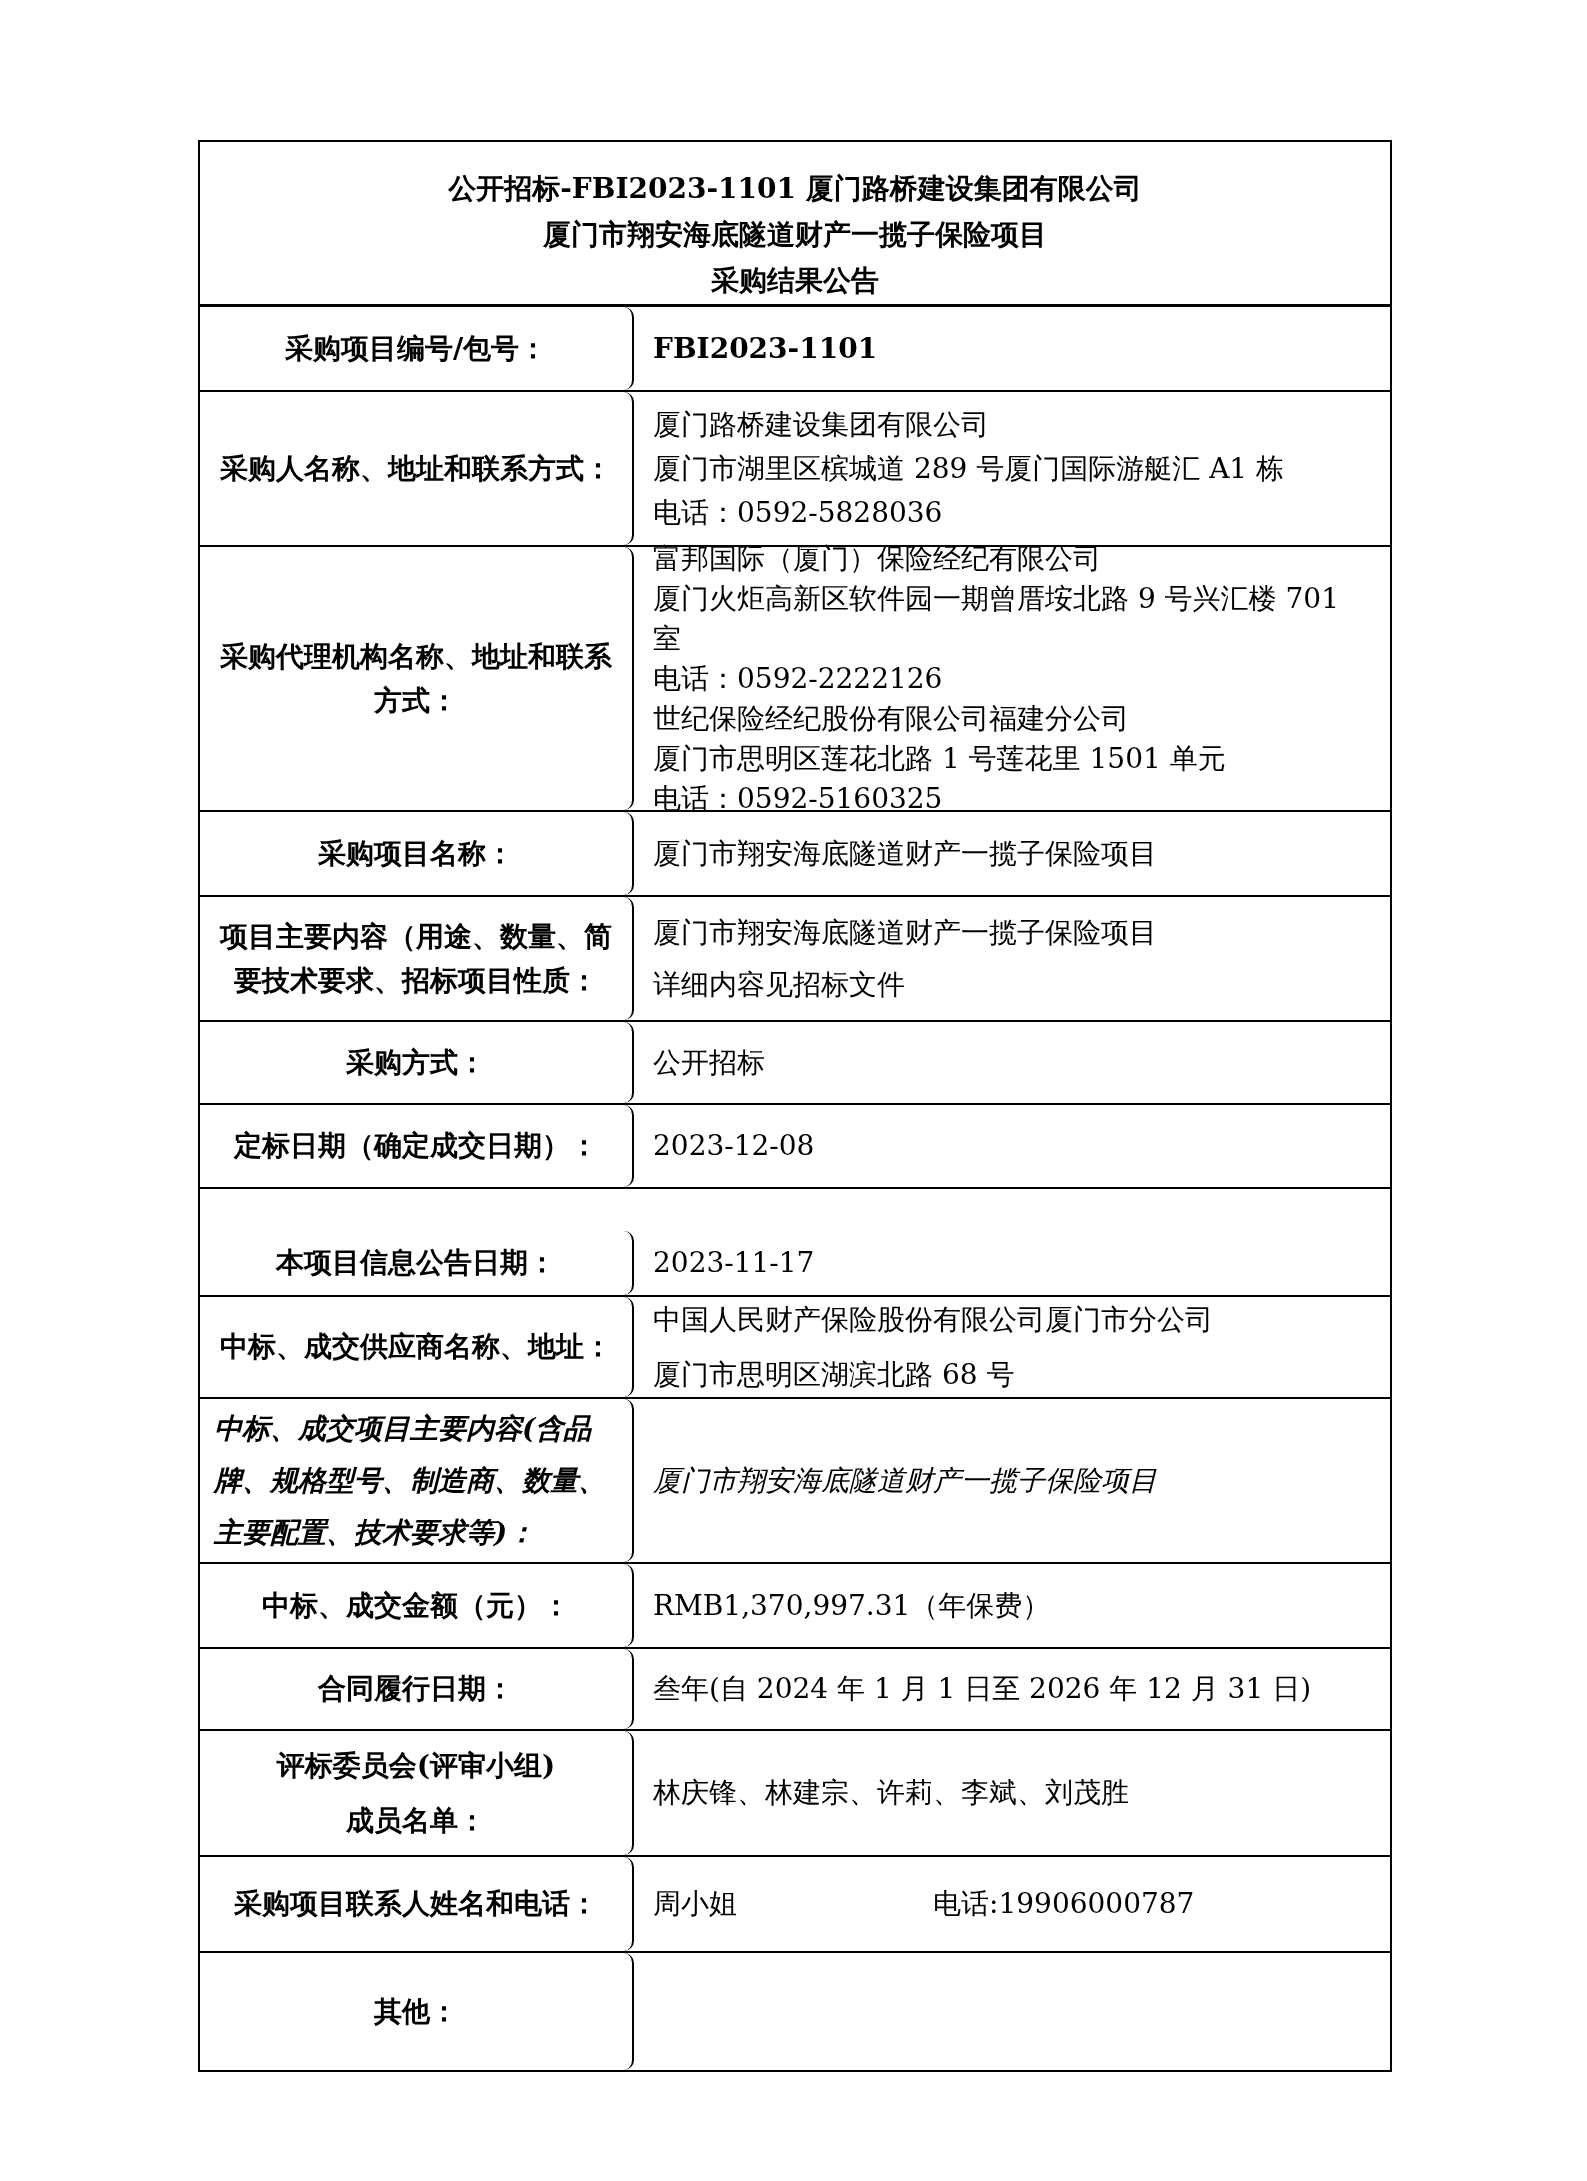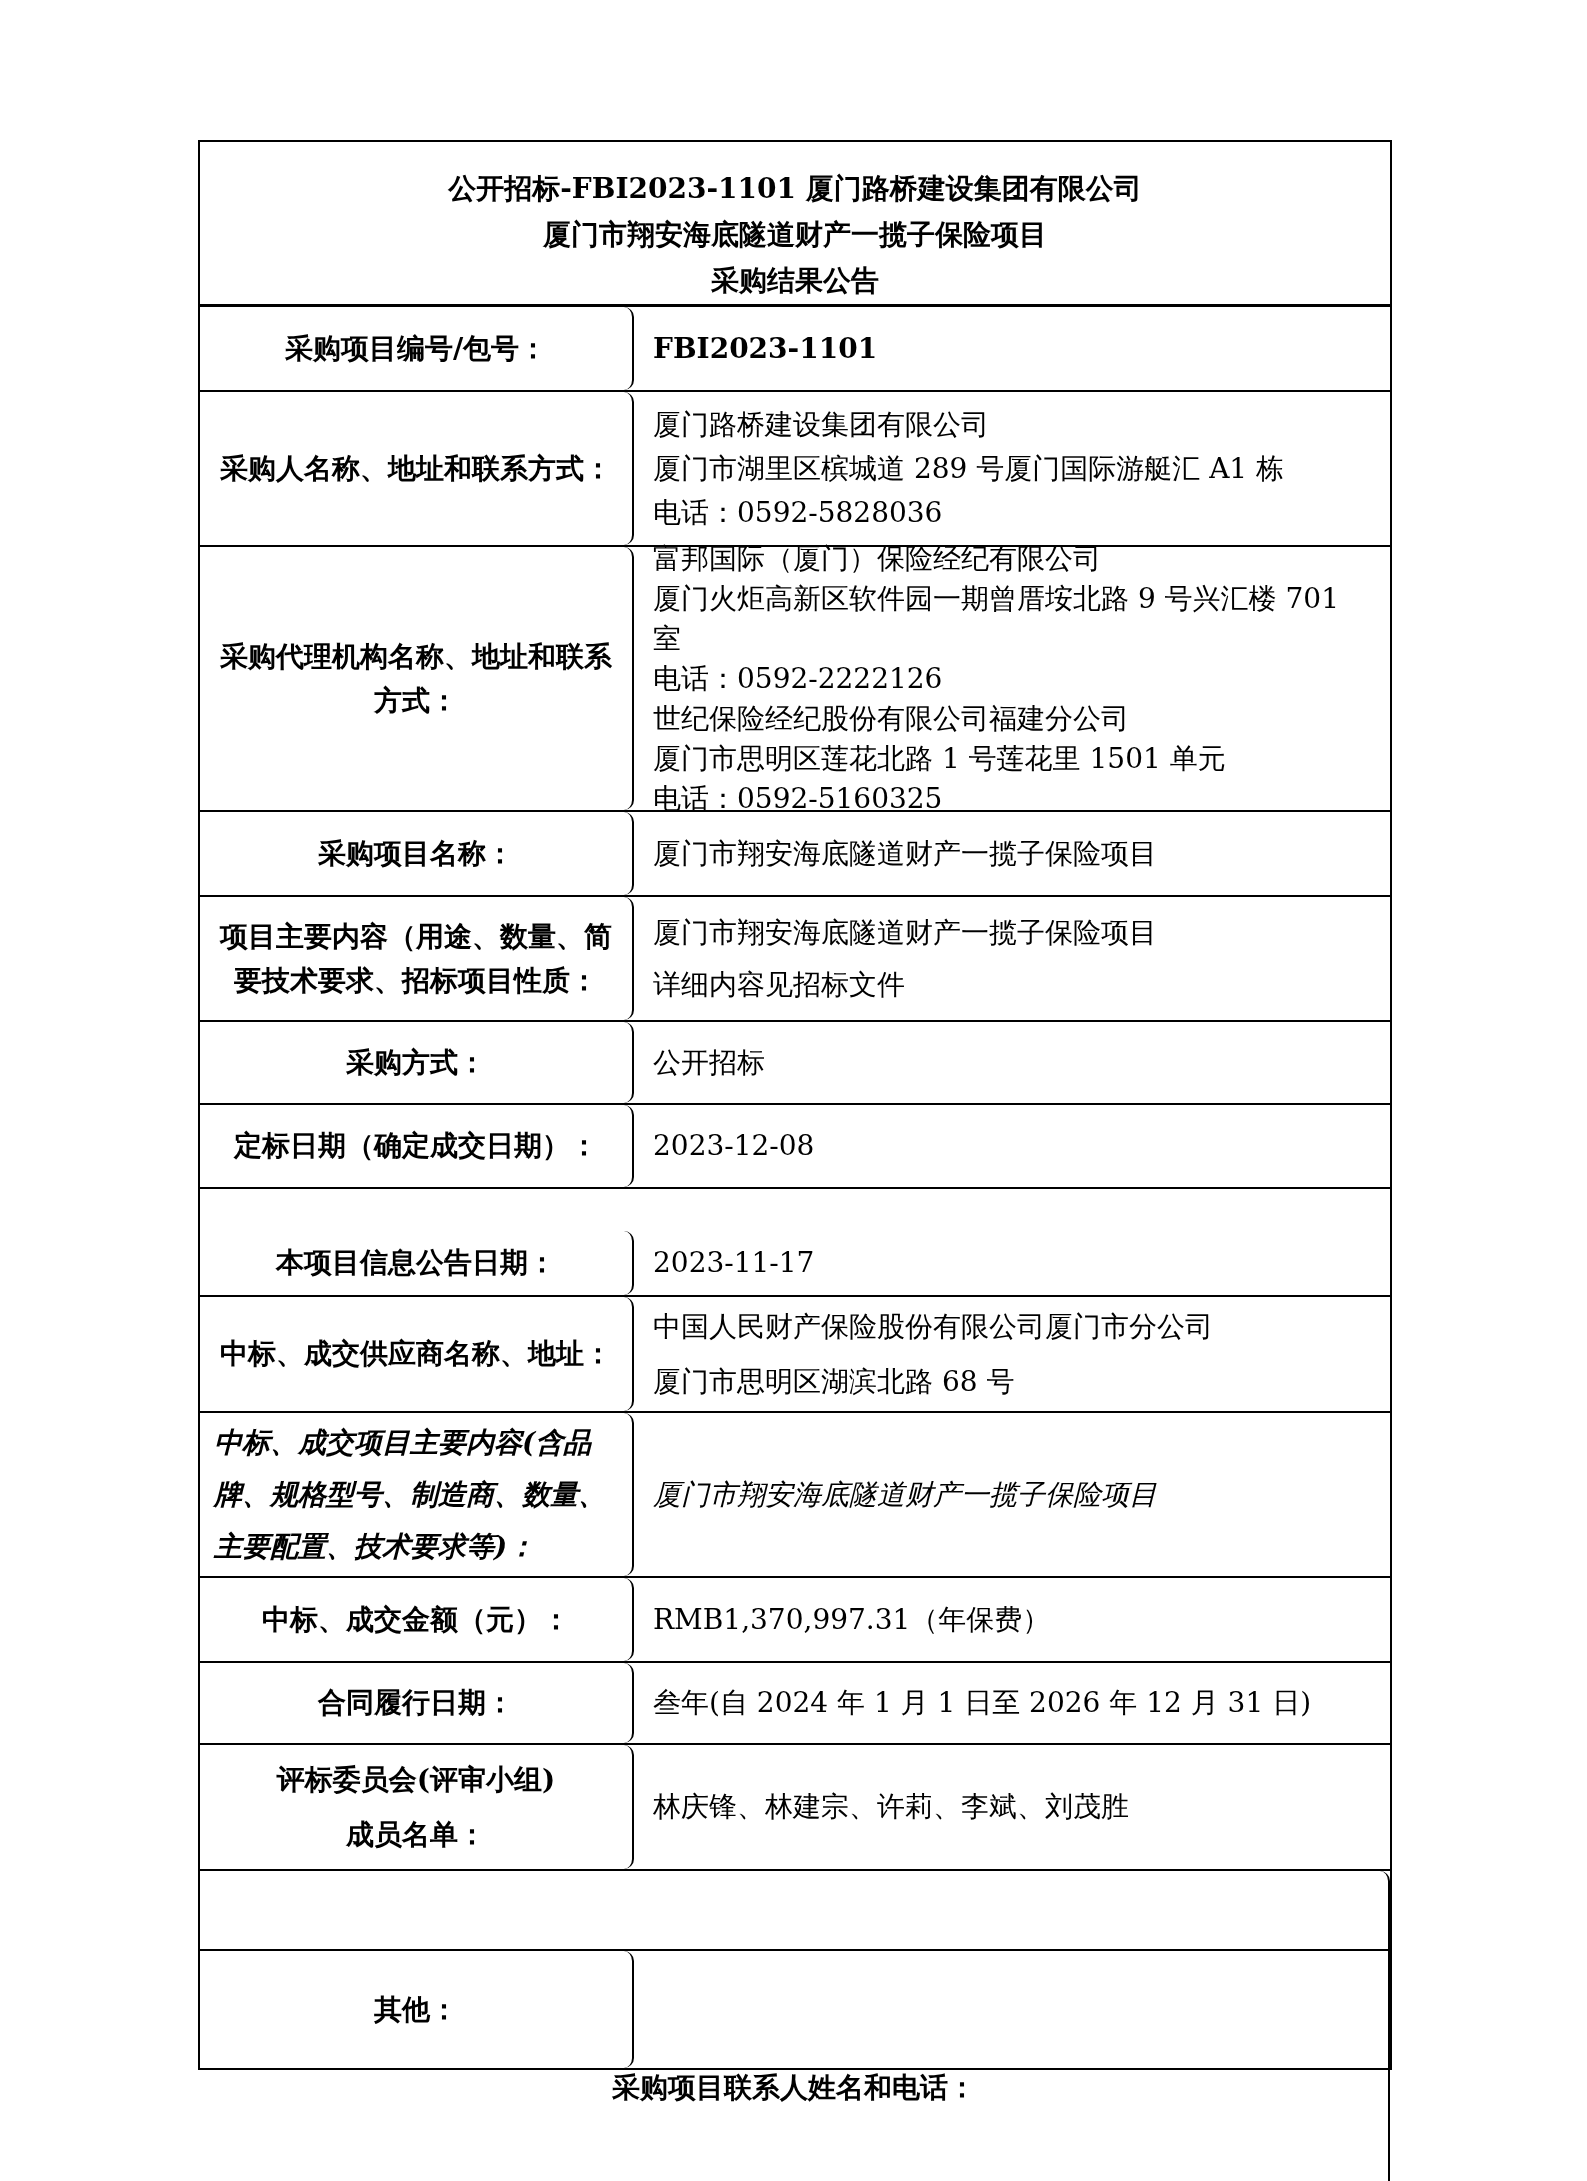--- a/index.html
+++ b/index.html
@@ -72,25 +72,25 @@
     line-height: 44px;
     text-align: left;
   }
   .h85  { height: 85px; }
   .h155 { height: 155px; }
   .h265 { height: 265px; }
   .h125 { height: 125px; }
   .h83  { height: 83px; }
   .h84  { height: 84px; }
   .h81  { height: 66px; margin-top: 42px; }
-  .h137 { height: 116px; }
+  .h137 { height: 102px; }
   .h165 { height: 165px; font-style: italic; }
   .h82  { height: 82px; }
   .h126 { height: 126px; }
-  .h80  { height: 80px; flex-direction: column; }
+  .h80  { height: 96px; }
   .h117 { height: 117px; }
   .bold-value { font-weight: bold; border-radius: 17px; }
   .lines-40 { line-height: 40px; }
   .lines-52 { line-height: 52px; }
   .lines-55 { line-height: 55px; }
   .block-gap { height: 30px; }
   .contact-line { display: flex; flex-direction: row; align-items: center; }
   .contact-name { flex: 0 0 280px; }
 </style>
 </head>

